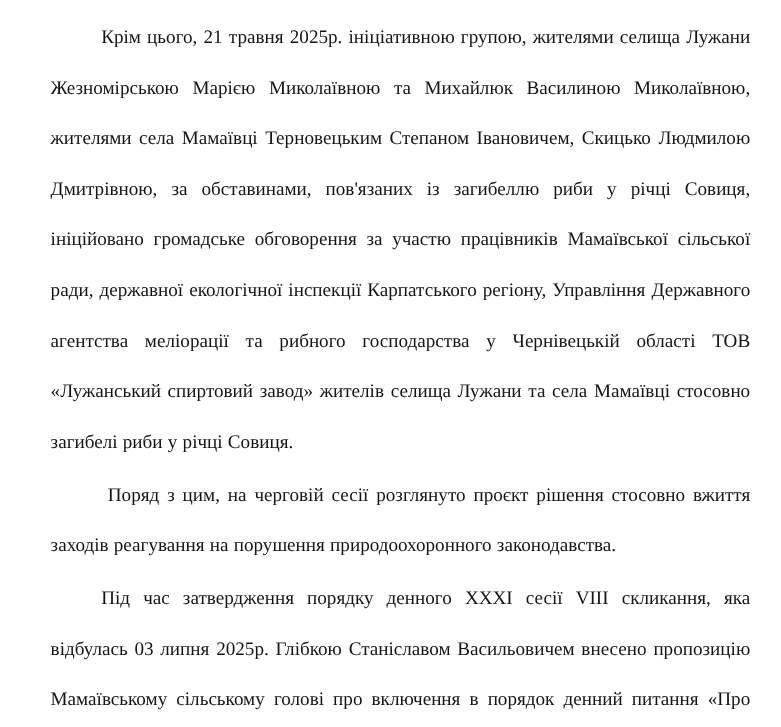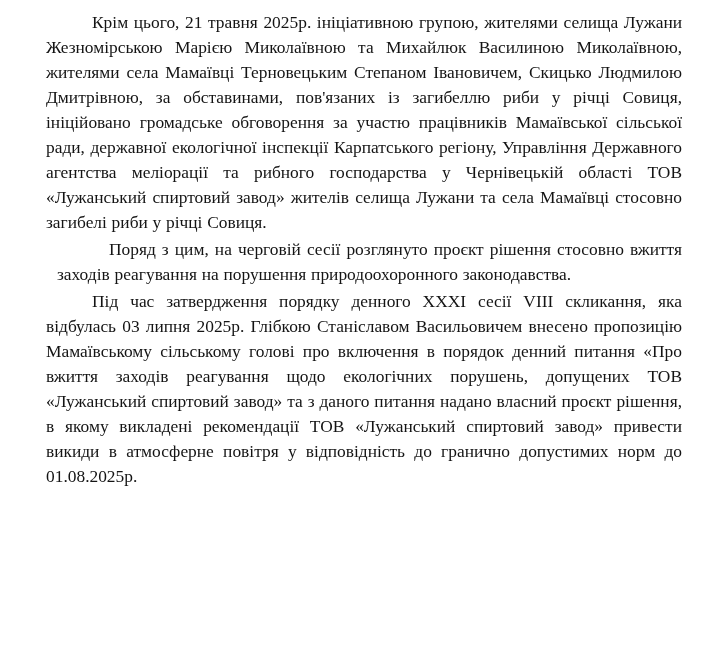--- a/index.html
+++ b/index.html
@@ -20,30 +20,29 @@
     height: 661px;
     padding: 10px 28px 0 46px;
     background: #ffffff;
   }
   .doc-body {
     display: block;
   }
   .para {
     margin: 0 0 2px 0;
     font-size: 17.4px;
-    line-height: 25px;
+    line-height: 46px;
     text-align: justify;
     text-justify: inter-word;
     text-indent: 46px;
     color: #141414;
     word-spacing: 0.4px;
   }
   .para.tight {
     text-indent: 52px;
-    margin-left: 11px;
   }
   .para:last-child {
     margin-bottom: 0;
   }
 </style>
 </head>
 <body>
 
 <div class="page">
   <div class="doc-body">

